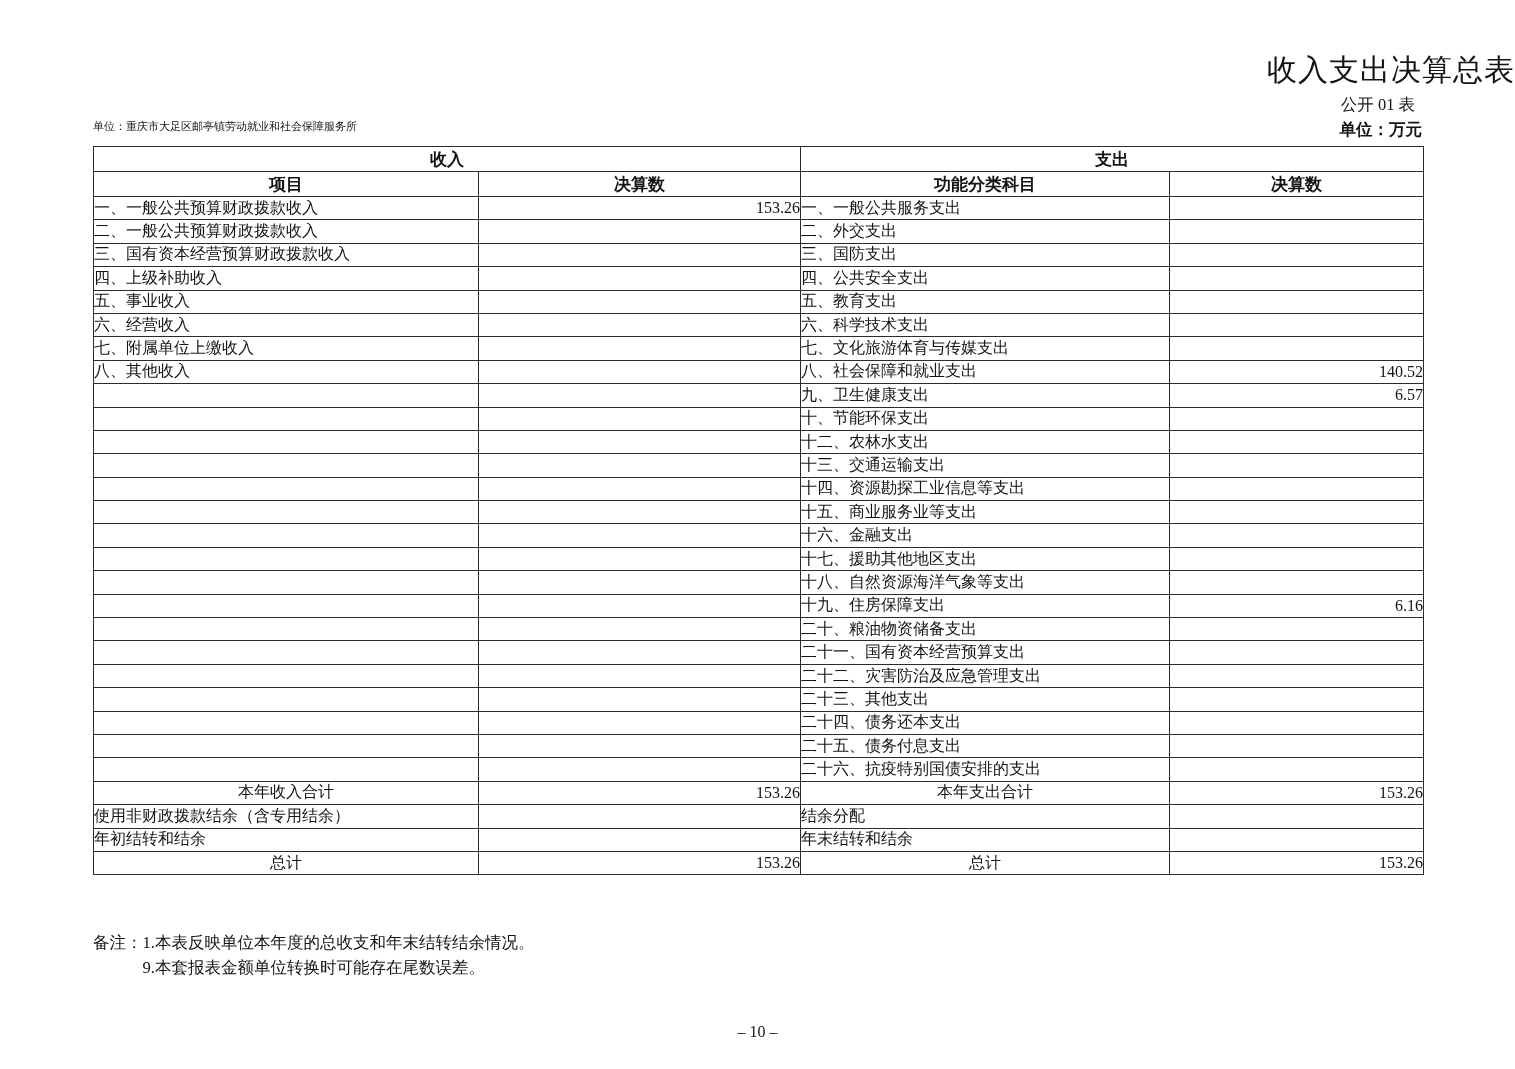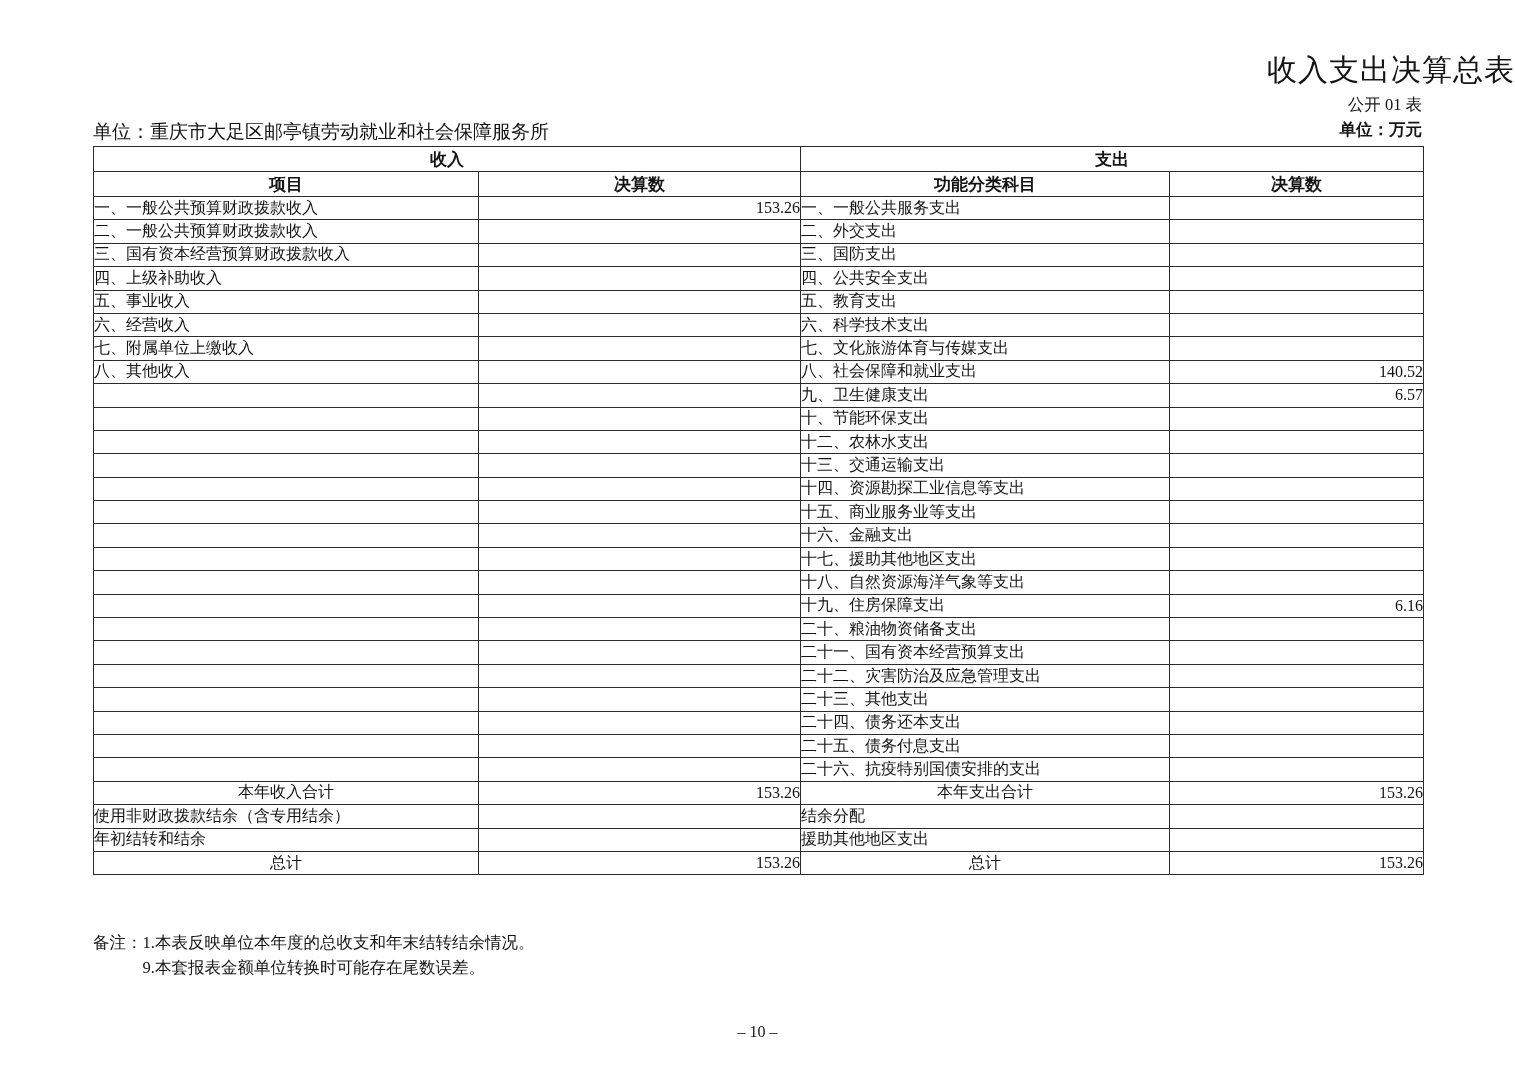--- a/index.html
+++ b/index.html
@@ -22,28 +22,28 @@
     width: 100%;
     text-align: right;
     font-size: 30px;
     font-weight: normal;
     letter-spacing: 1px;
     font-family: "Liberation Serif", serif;
   }
   .table-code {
     position: absolute;
     top: 94px;
-    right: 93px;
+    right: 100px;
     font-size: 16.5px;
   }
   .meta-org {
     position: absolute;
     top: 119px;
     left: 93px;
-    font-size: 19px;
+    font-size: 11px;
   }
   .meta-unit {
     position: absolute;
     top: 119px;
     right: 93px;
     font-size: 16.5px;
     font-weight: bold;
   }
   table.acct {
     position: absolute;
@@ -291,21 +291,21 @@
       </tr>
       <tr>
         <td class="lbl">使用非财政拨款结余（含专用结余）</td>
         <td class="val"></td>
         <td class="lbl">结余分配</td>
         <td class="val"></td>
       </tr>
       <tr>
         <td class="lbl">年初结转和结余</td>
         <td class="val"></td>
-        <td class="lbl">援助其他地区支出</td>
+        <td class="lbl">年末结转和结余</td>
         <td class="val"></td>
       </tr>
       <tr>
         <td class="lbl ctr">总计</td>
         <td class="val">153.26</td>
         <td class="lbl ctr">总计</td>
         <td class="val">153.26</td>
       </tr>
     </tbody>
 </table>

